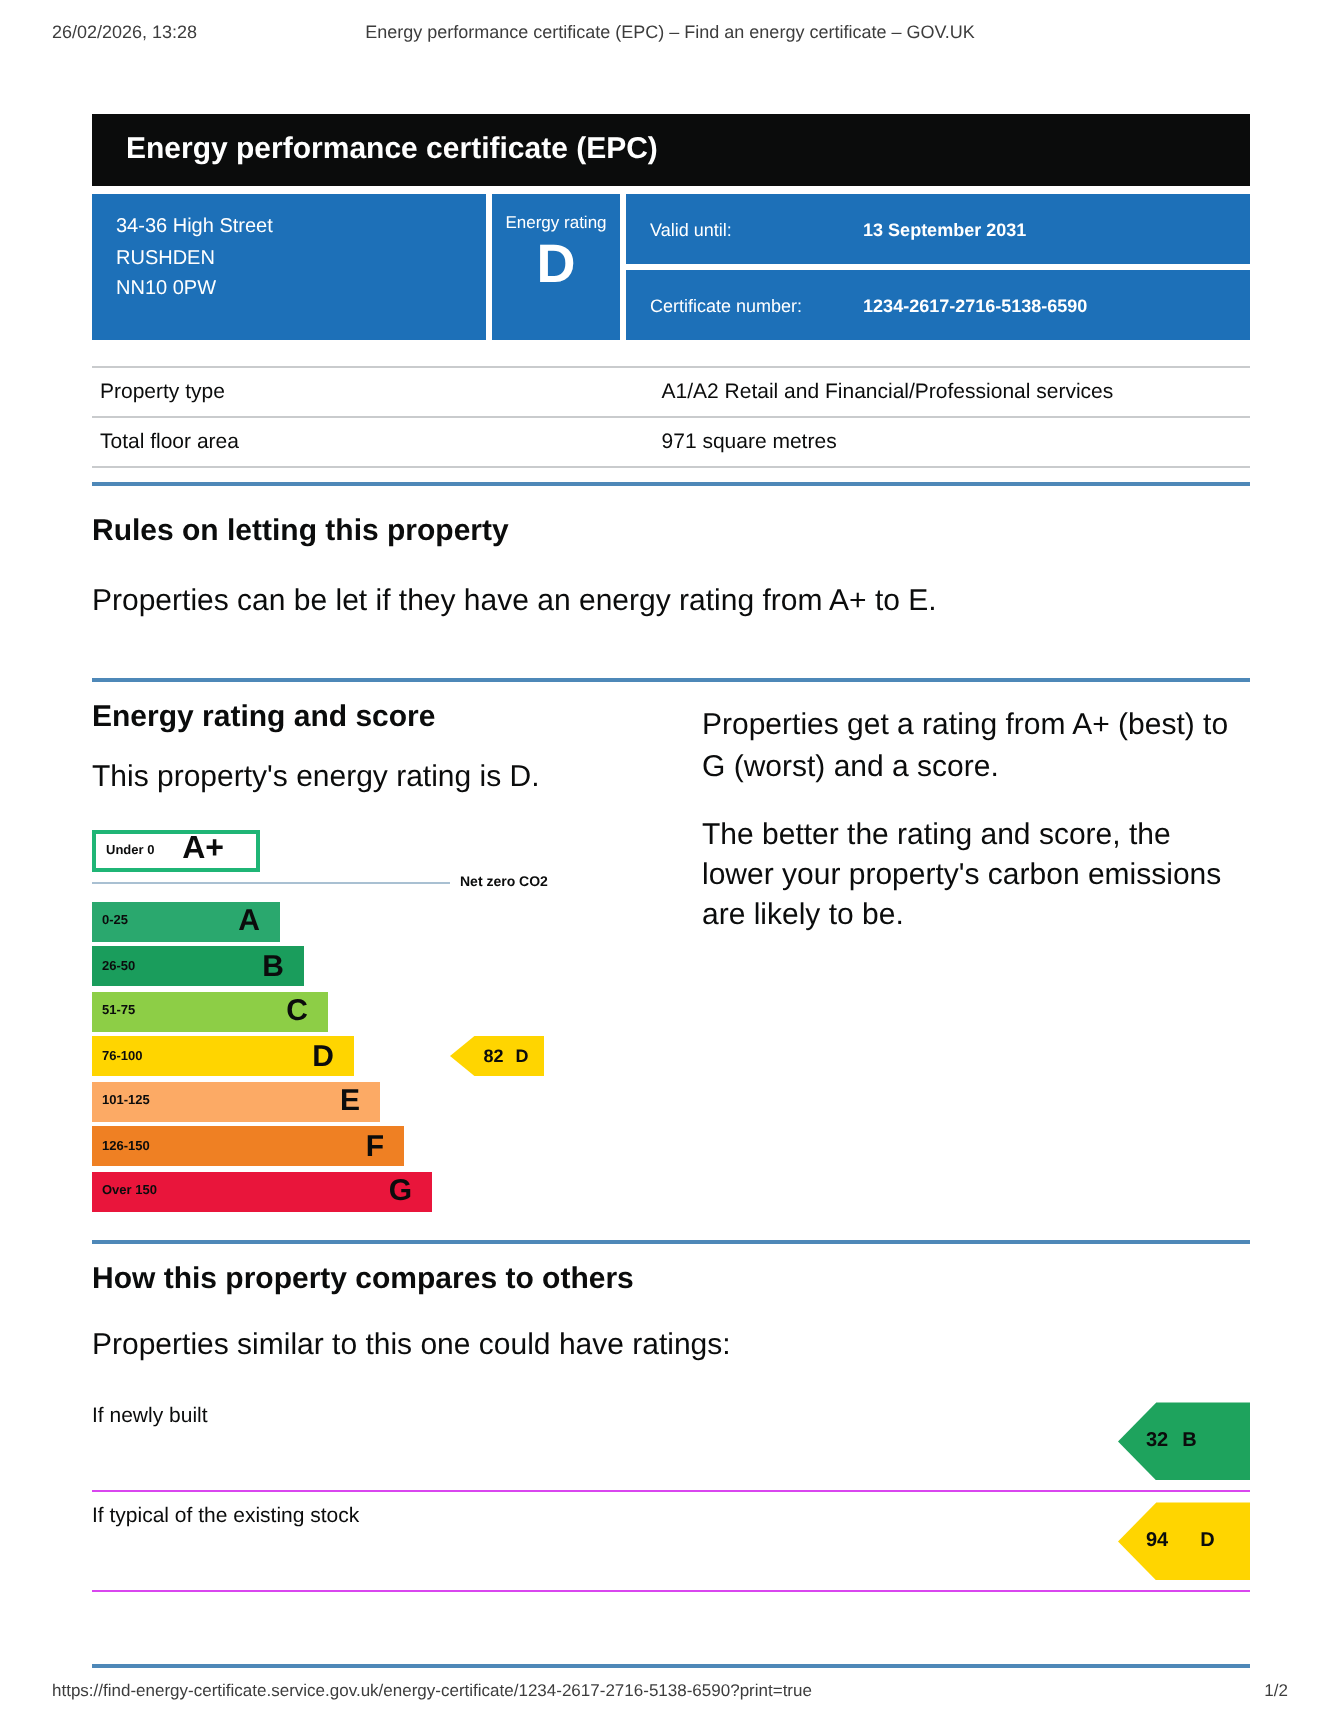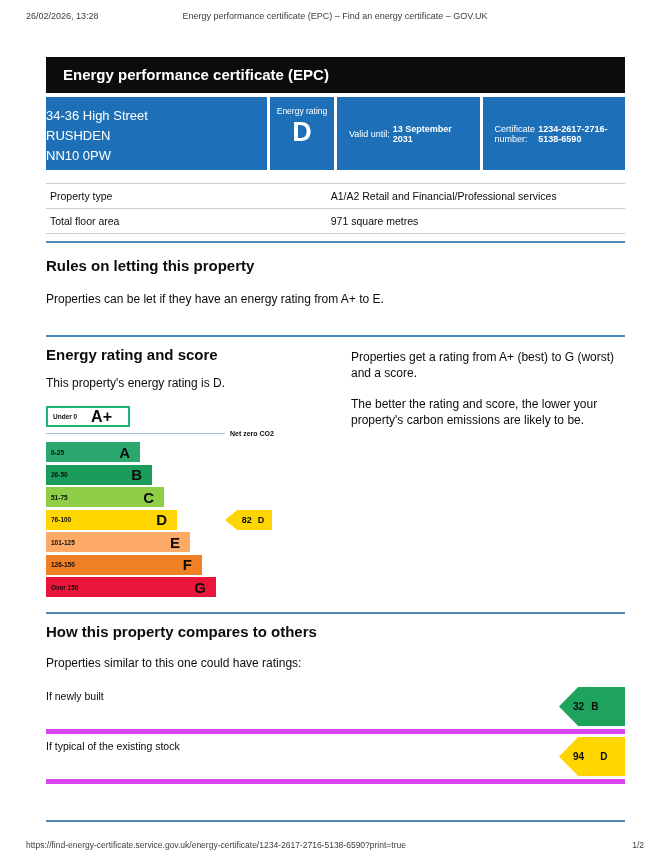--- a/index.html
+++ b/index.html
@@ -20,42 +20,42 @@
 
   .content { position:absolute; left:46px; top:57px; width:579px; }
 
   
   .banner { background:#0b0c0c; color:#fff; height:36px; line-height:36px;
             padding-left:17px; font-size:15px; font-weight:bold; }
 
   
   .cert-box { display:flex; gap:3px; height:73px; margin-top:4px; }
   .bluecell { background:#1d70b8; color:#fff; }
-  .addr { flex:1; padding:9px 0; font-size:13px; line-height:1.55; }
+  .addr { flex:1; padding:9px 12px; font-size:10px; line-height:1.55; }
   .rating-cell { width:64px; text-align:center; padding-top:9px; font-size:8.5px; }
   .rating-letter { font-size:27px; font-weight:bold; line-height:1; margin-top:3px; }
-  .validity { width:288px; display:flex; flex-direction:row; gap:3px;justify-content:flex-end; }
+  .validity { width:312px; display:flex; flex-direction:column; gap:3px;justify-content:flex-end; }
   .vrow { flex:1; display:flex; align-items:center; padding:0 12px; font-size:9px; }
   .vrow .lbl { width:37%; flex-shrink:0; }
   .vrow .val { font-weight:bold; }
 
   
   .summary-table { margin-top:13px; }
   .trow { display:flex; border-top:1px solid #c9cbcd; padding:6px 2px 6px 4px; font-size:10.5px; }
   .trow.last { border-bottom:1px solid #c9cbcd; }
   .trow .tlabel { width:49%; flex-shrink:0; }
 
   hr.rule { border:none; border-top:2px solid #4e88b8; height:0; }
   .rule-1 { margin-top:7px; }
   .rule-2 { margin-top:28px; }
   .rule-3 { margin-top:12px; }
   .rule-4 { margin-top:36px; }
 
   h2 { font-size:15px; font-weight:bold; color:#0b0c0c; }
-  p  { font-size:12px; line-height:1.35; }
+  p  { font-size:15px; line-height:1.35; }
 
   .sec-rules h2 { margin-top:14px; }
   .sec-rules p { margin-top:17px; }
 
   .two-col { display:flex; margin-top:9px; }
   .col-left { width:305px; flex-shrink:0; }
   .col-right { flex:1; padding-top:3px; }
   .col-left .intro { margin-top:12px; }
   .col-right p + p { margin-top:14px; }
 
@@ -76,21 +76,21 @@
   .score-marker { position:absolute; left:179px; top:0; width:47px; height:20px;
     clip-path:polygon(0 50%, 26% 0, 100% 0, 100% 100%, 26% 100%);
     display:flex; align-items:center; justify-content:center; gap:6px;
     padding-left:9px; font-size:9px; font-weight:bold; color:#0b0c0c; }
 
   
   .sec-compare h2 { margin-top:9px; }
   .sec-compare .intro { margin-top:15px; }
   .compare-rows { margin-top:13px; }
   .compare-row { display:flex; justify-content:space-between; align-items:center;
-                 height:50px; border-bottom:5px solid #d946ef; }
+                 height:50px; border-bottom:1px solid #d946ef; }
   .compare-row .clabel { font-size:10.5px; align-self:flex-start; padding-top:6px; }
   .rating-arrow { width:66px; height:39px;
     clip-path:polygon(0 50%, 29% 0, 100% 0, 100% 100%, 29% 100%);
     display:flex; align-items:center; justify-content:flex-start; gap:7px;
     padding-left:14px; font-size:10px; font-weight:bold; color:#0b0c0c; flex-shrink:0; }
 </style>
 </head>
 <body>
 
 <div class="print-header">

